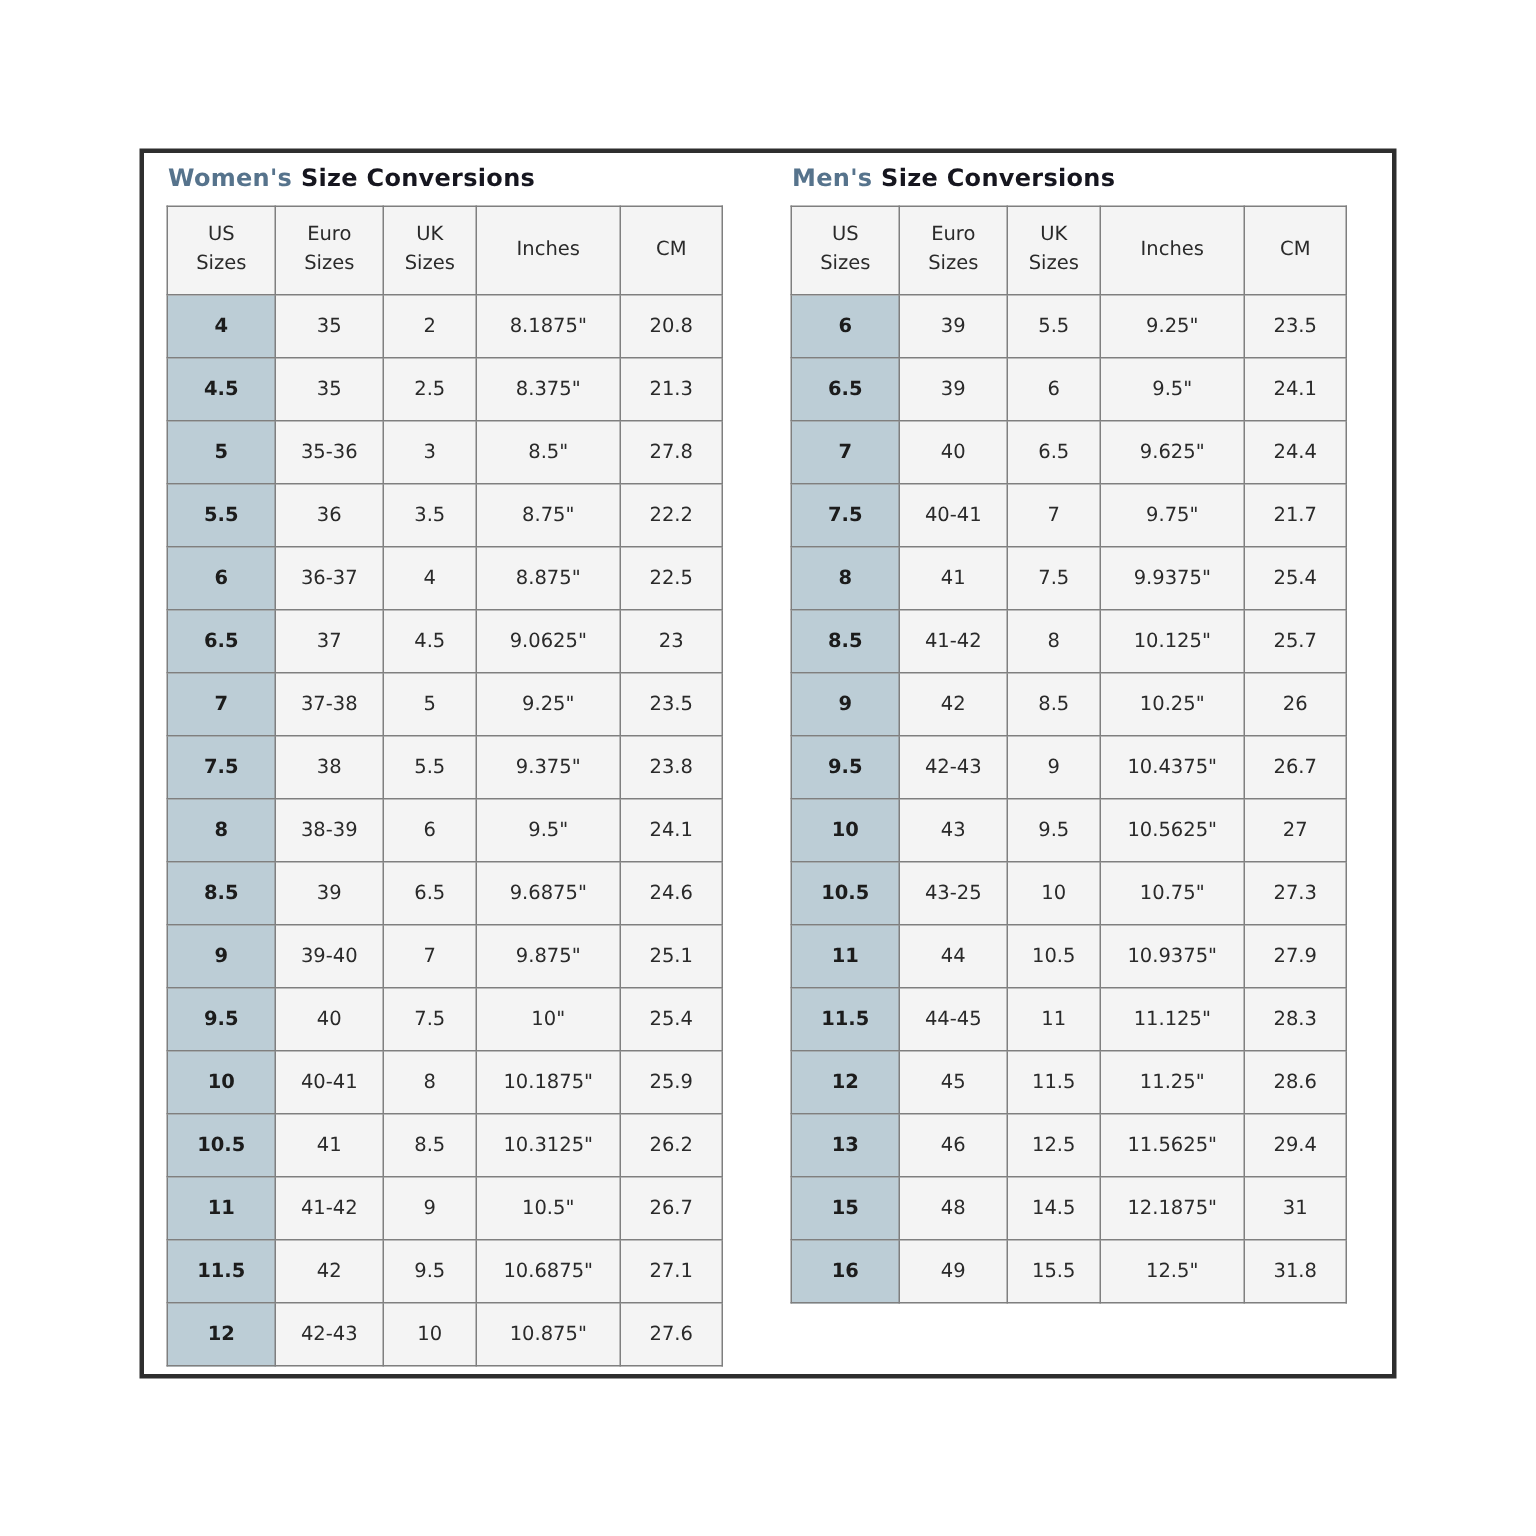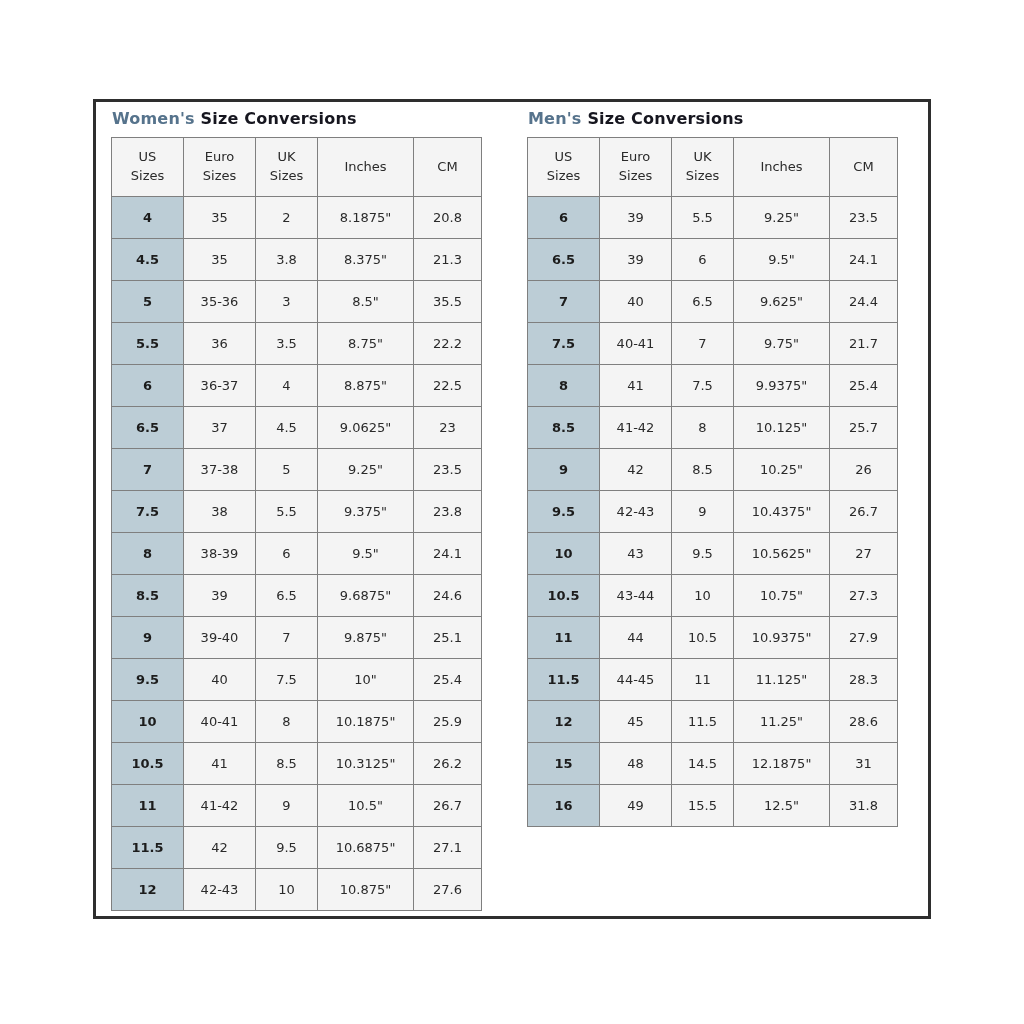--- a/index.html
+++ b/index.html
@@ -96,30 +96,30 @@
           <tr>
             <td class="us-col">4</td>
             <td>35</td>
             <td>2</td>
             <td>8.1875"</td>
             <td>20.8</td>
           </tr>
           <tr>
             <td class="us-col">4.5</td>
             <td>35</td>
-            <td>3.8</td>
+            <td>2.5</td>
             <td>8.375"</td>
             <td>21.3</td>
           </tr>
           <tr>
             <td class="us-col">5</td>
             <td>35-36</td>
             <td>3</td>
             <td>8.5"</td>
-            <td>35.5</td>
+            <td>27.8</td>
           </tr>
           <tr>
             <td class="us-col">5.5</td>
             <td>36</td>
             <td>3.5</td>
             <td>8.75"</td>
             <td>22.2</td>
           </tr>
           <tr>
             <td class="us-col">6</td>
@@ -297,21 +297,21 @@
           </tr>
           <tr>
             <td class="us-col">10</td>
             <td>43</td>
             <td>9.5</td>
             <td>10.5625"</td>
             <td>27</td>
           </tr>
           <tr>
             <td class="us-col">10.5</td>
-            <td>43-44</td>
+            <td>43-25</td>
             <td>10</td>
             <td>10.75"</td>
             <td>27.3</td>
           </tr>
           <tr>
             <td class="us-col">11</td>
             <td>44</td>
             <td>10.5</td>
             <td>10.9375"</td>
             <td>27.9</td>
@@ -324,20 +324,27 @@
             <td>28.3</td>
           </tr>
           <tr>
             <td class="us-col">12</td>
             <td>45</td>
             <td>11.5</td>
             <td>11.25"</td>
             <td>28.6</td>
           </tr>
           <tr>
+            <td class="us-col">13</td>
+            <td>46</td>
+            <td>12.5</td>
+            <td>11.5625"</td>
+            <td>29.4</td>
+          </tr>
+          <tr>
             <td class="us-col">15</td>
             <td>48</td>
             <td>14.5</td>
             <td>12.1875"</td>
             <td>31</td>
           </tr>
           <tr>
             <td class="us-col">16</td>
             <td>49</td>
             <td>15.5</td>

